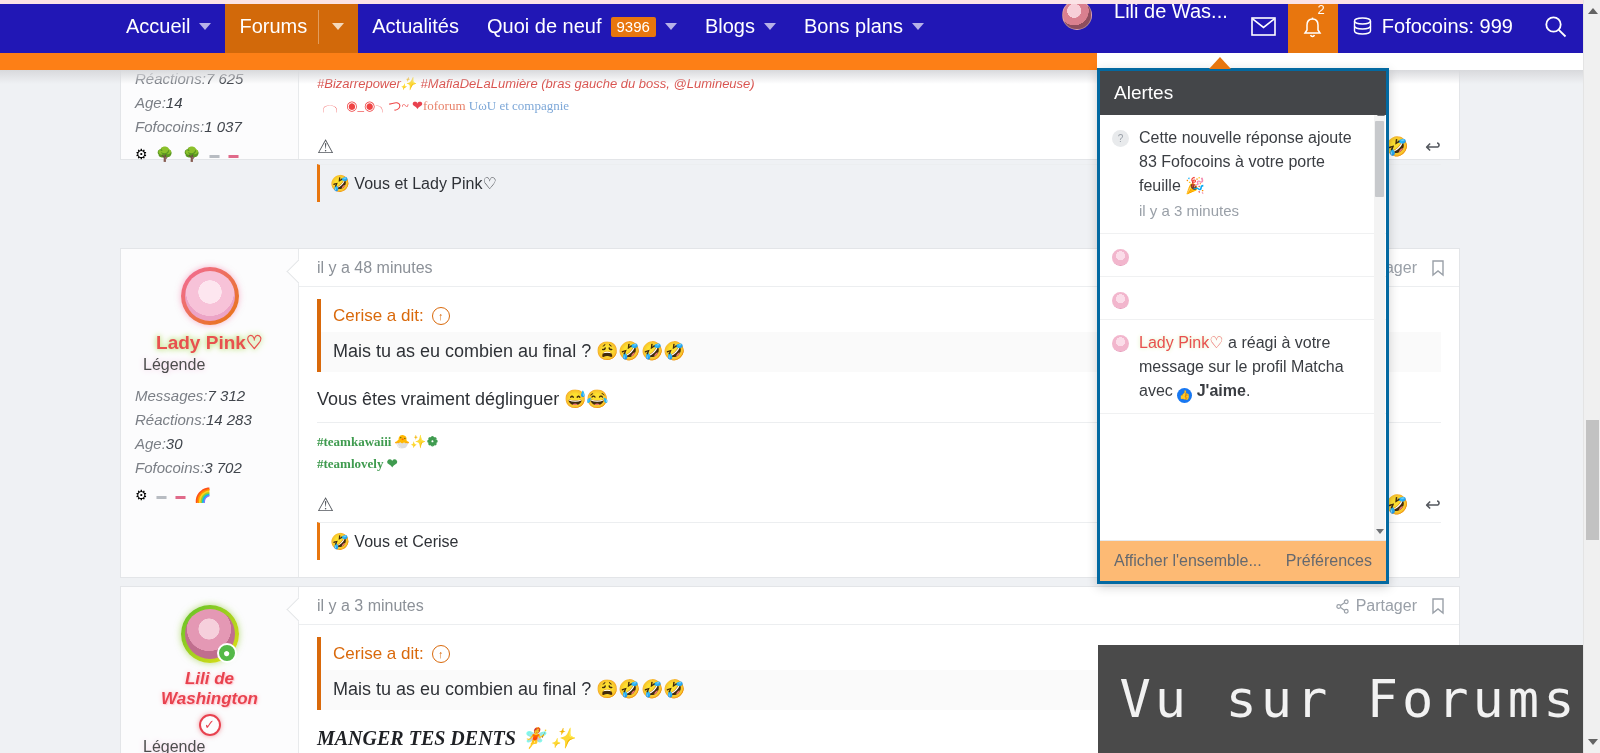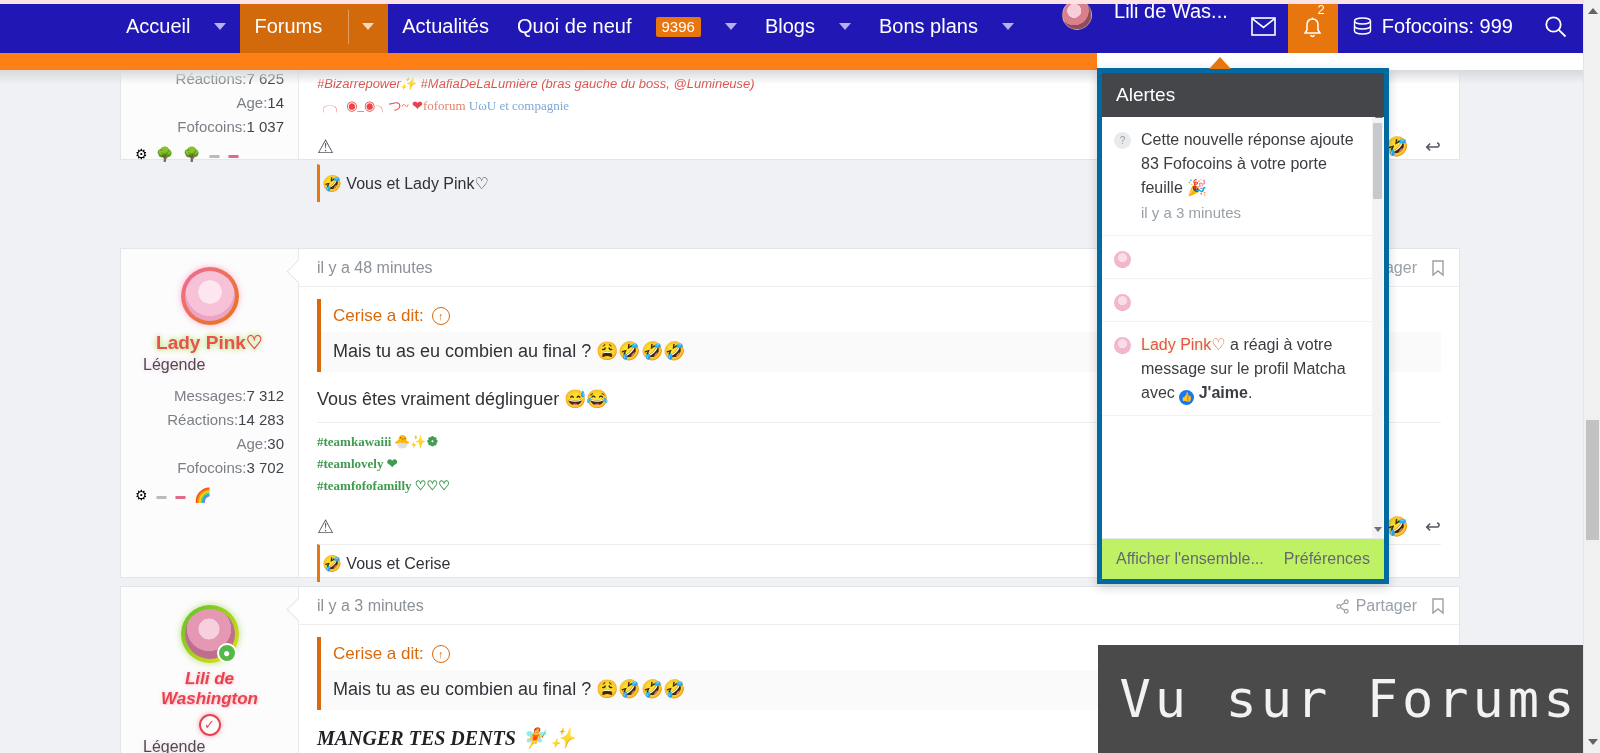--- a/index.html
+++ b/index.html
@@ -14,21 +14,21 @@
   
   #navbar {
     position: absolute; top: 0; left: 0;
     width: 1583px; height: 53px;
     background: #2117b5;
     display: flex; align-items: stretch;
     z-index: 40;
   }
   #nav-left { display: flex; align-items: stretch; margin-left: 112px; }
   .nav-item {
-    display: flex; align-items: center; gap: 24px;
+    display: flex; align-items: center; gap: 9px;
     padding: 0 14px;
     color: #ffffff;
     font-size: 20px;
     white-space: nowrap;
     cursor: pointer;
   }
   .nav-item.active { background: #d2690a; }
   .nav-item.active .nav-caret-wrap {
     border-left: 1px solid rgba(255,255,255,.35);
     padding-left: 13px; margin-left: 2px; height: 34px;
@@ -155,22 +155,22 @@
     display:block; width:22px; height:22px; border-radius:50%;
     border:2px solid #e8424f; color:#e8424f; margin:5px auto 2px;
     font-size:13px; line-height:18px; text-align:center;
     box-shadow: 0 0 5px rgba(232,66,79,.5);
   }
   .urank {
     font-size: 16px; color: #4d4d4d; margin: 2px 8px 10px;
     text-shadow: 0 0 6px #f3c9e3;
   }
   .stat-row {
-    display: flex; justify-content: flex-end;
-    font-size: 15px; color: #7b7f86; line-height: 24px;
+    display: flex; justify-content: flex-start;
+    font-size: 15px; color: #7b7f86; line-height: 24px; font-style: italic;
   }
   .stat-row .v { color: #40454c; }
   .badge-icons {
     display: flex; align-items: center; gap: 9px;
     margin-top: 7px; font-size: 14px;
   }
 
   .post-head {
     display: flex; align-items: center;
     padding: 10px 14px 9px 18px;
@@ -225,41 +225,41 @@
   }
   .warn-ico { font-size: 19px; color: #55595f; }
   .react-row {
     margin-left: auto; display: flex; align-items: center; gap: 16px;
   }
   .react-row span { font-size: 19px; cursor: pointer; }
   .likes-bar {
     border-top: 1px solid #eceef0;
     border-left: 3px solid #e8760e;
     margin: 0 18px 0 18px;
-    padding: 9px 0 9px 2px;
+    padding: 9px 0 9px 10px;
     font-size: 16px; color: #2f3237;
   }
 
   
   #post0 { top: -90px; left: 120px; width: 1340px; height: 180px; }
   #post1 { top: 178px; left: 120px; width: 1340px; height: 330px; }
   #post2 { top: 516px; left: 120px; width: 1340px; height: 250px; }
 
   .sig-header-line{ font-size:17px; padding:2px 0 4px;}
   .rainbow-i { color:#6fbf4c; }
   .rainbow-not { color:#3cb5c7; }
   .rainbow-special { color:#f0a830; }
   .rainbow-mol { color:#3fa7d6; }
 
   
   #alerts-panel {
     position: absolute; top: 68px; left: 1097px;
     width: 292px; height: 516px;
     background: #fff;
-    border: 5px solid #0369a1;
+    border: 3px solid #0369a1;
     box-shadow: 0 3px 10px rgba(0,0,0,.18);
     z-index: 50;
     display: flex; flex-direction: column;
   }
   #alerts-arrow {
     position: absolute; top: 57px; left: 1209px;
     width: 0; height: 0;
     border-left: 11px solid transparent;
     border-right: 11px solid transparent;
     border-bottom: 12px solid #e8760e;
@@ -290,21 +290,21 @@
   .alert-user { color: #e8514f; text-shadow: 0 0 4px #d8eeb0; }
   .alert-time { color: #9aa0a8; font-size: 15px; display: block; margin-top: 1px; }
   .mini-like {
     display:inline-block; width:15px;height:15px;border-radius:50%;
     background:#1878f2; color:#fff; font-size:9px; text-align:center;
     line-height:15px; vertical-align:-2px;
   }
   #alerts-foot {
     display: flex; justify-content: space-between;
     padding: 11px 14px; font-size: 16px; color: #65696f;
-    border-top: 1px solid #e6e8ea; background:#bef264; flex:none;
+    border-top: 1px solid #e6e8ea; background:#fdba74; flex:none;
   }
   #alerts-foot span { cursor: pointer; }
   #alerts-scroll {
     position: absolute; right: 1px; top: 0; width: 11px; height: 100%;
     background: #f3f3f3;
   }
   #alerts-thumb {
     position: absolute; top: 6px; left: 1px; width: 9px; height: 76px;
     background: #c7c9cc; border-radius: 1px;
   }
@@ -446,21 +446,20 @@
           <div class="quote-head">
             <span>Cerise a dit:</span>
             <span class="quote-up">↑</span>
           </div>
           <div class="quote-text">Mais tu as eu combien au final ? 😩🤣🤣🤣</div>
         </div>
         <div class="msg-line">Vous êtes vraiment déglinguer 😅😂</div>
         <div class="sig">
           <div class="sig-line sig-tag">#teamkawaiii 🐣✨❁</div>
           <div class="sig-line sig-tag">#teamlovely ❤</div>
-          <div class="sig-line sig-tag">#teamfofofamilly ♡♡♡</div>
         </div>
       </div>
       <div class="warn-row">
         <span class="warn-ico">⚠</span>
         <span class="react-row">
           <span>👍</span>
           <span>🤣</span>
           <span style="color:#55595f">↩</span>
         </span>
       </div>

